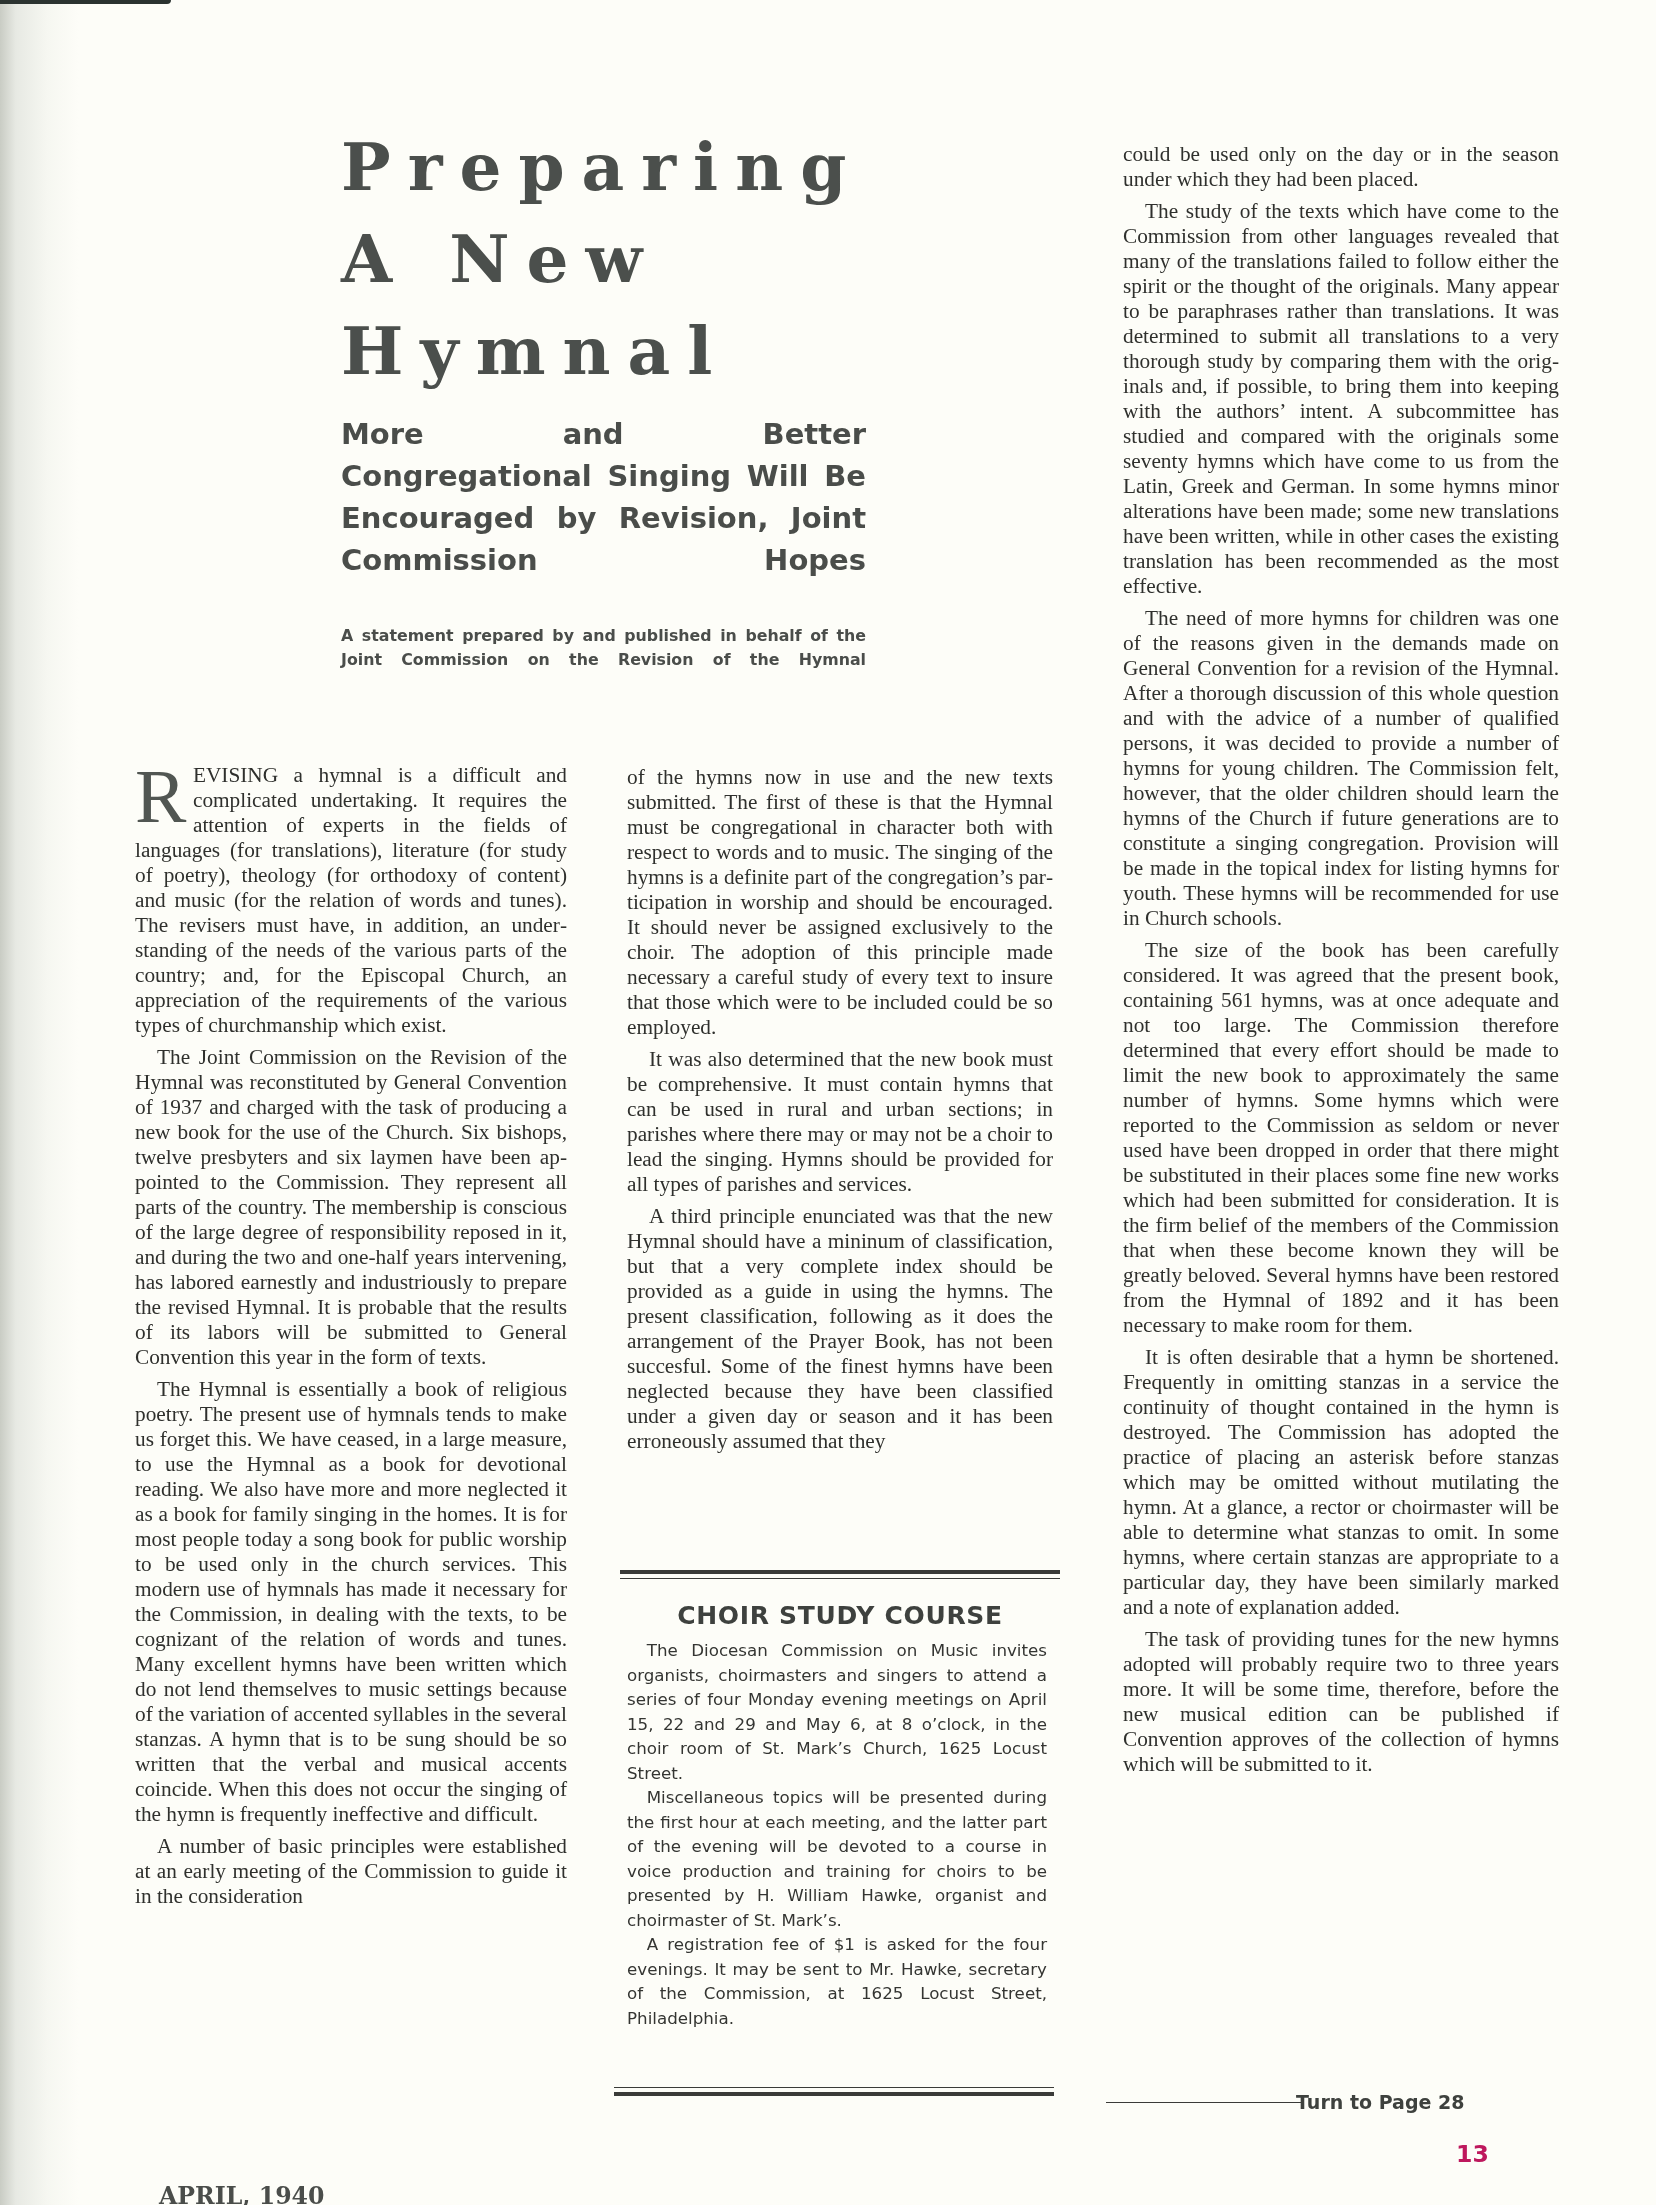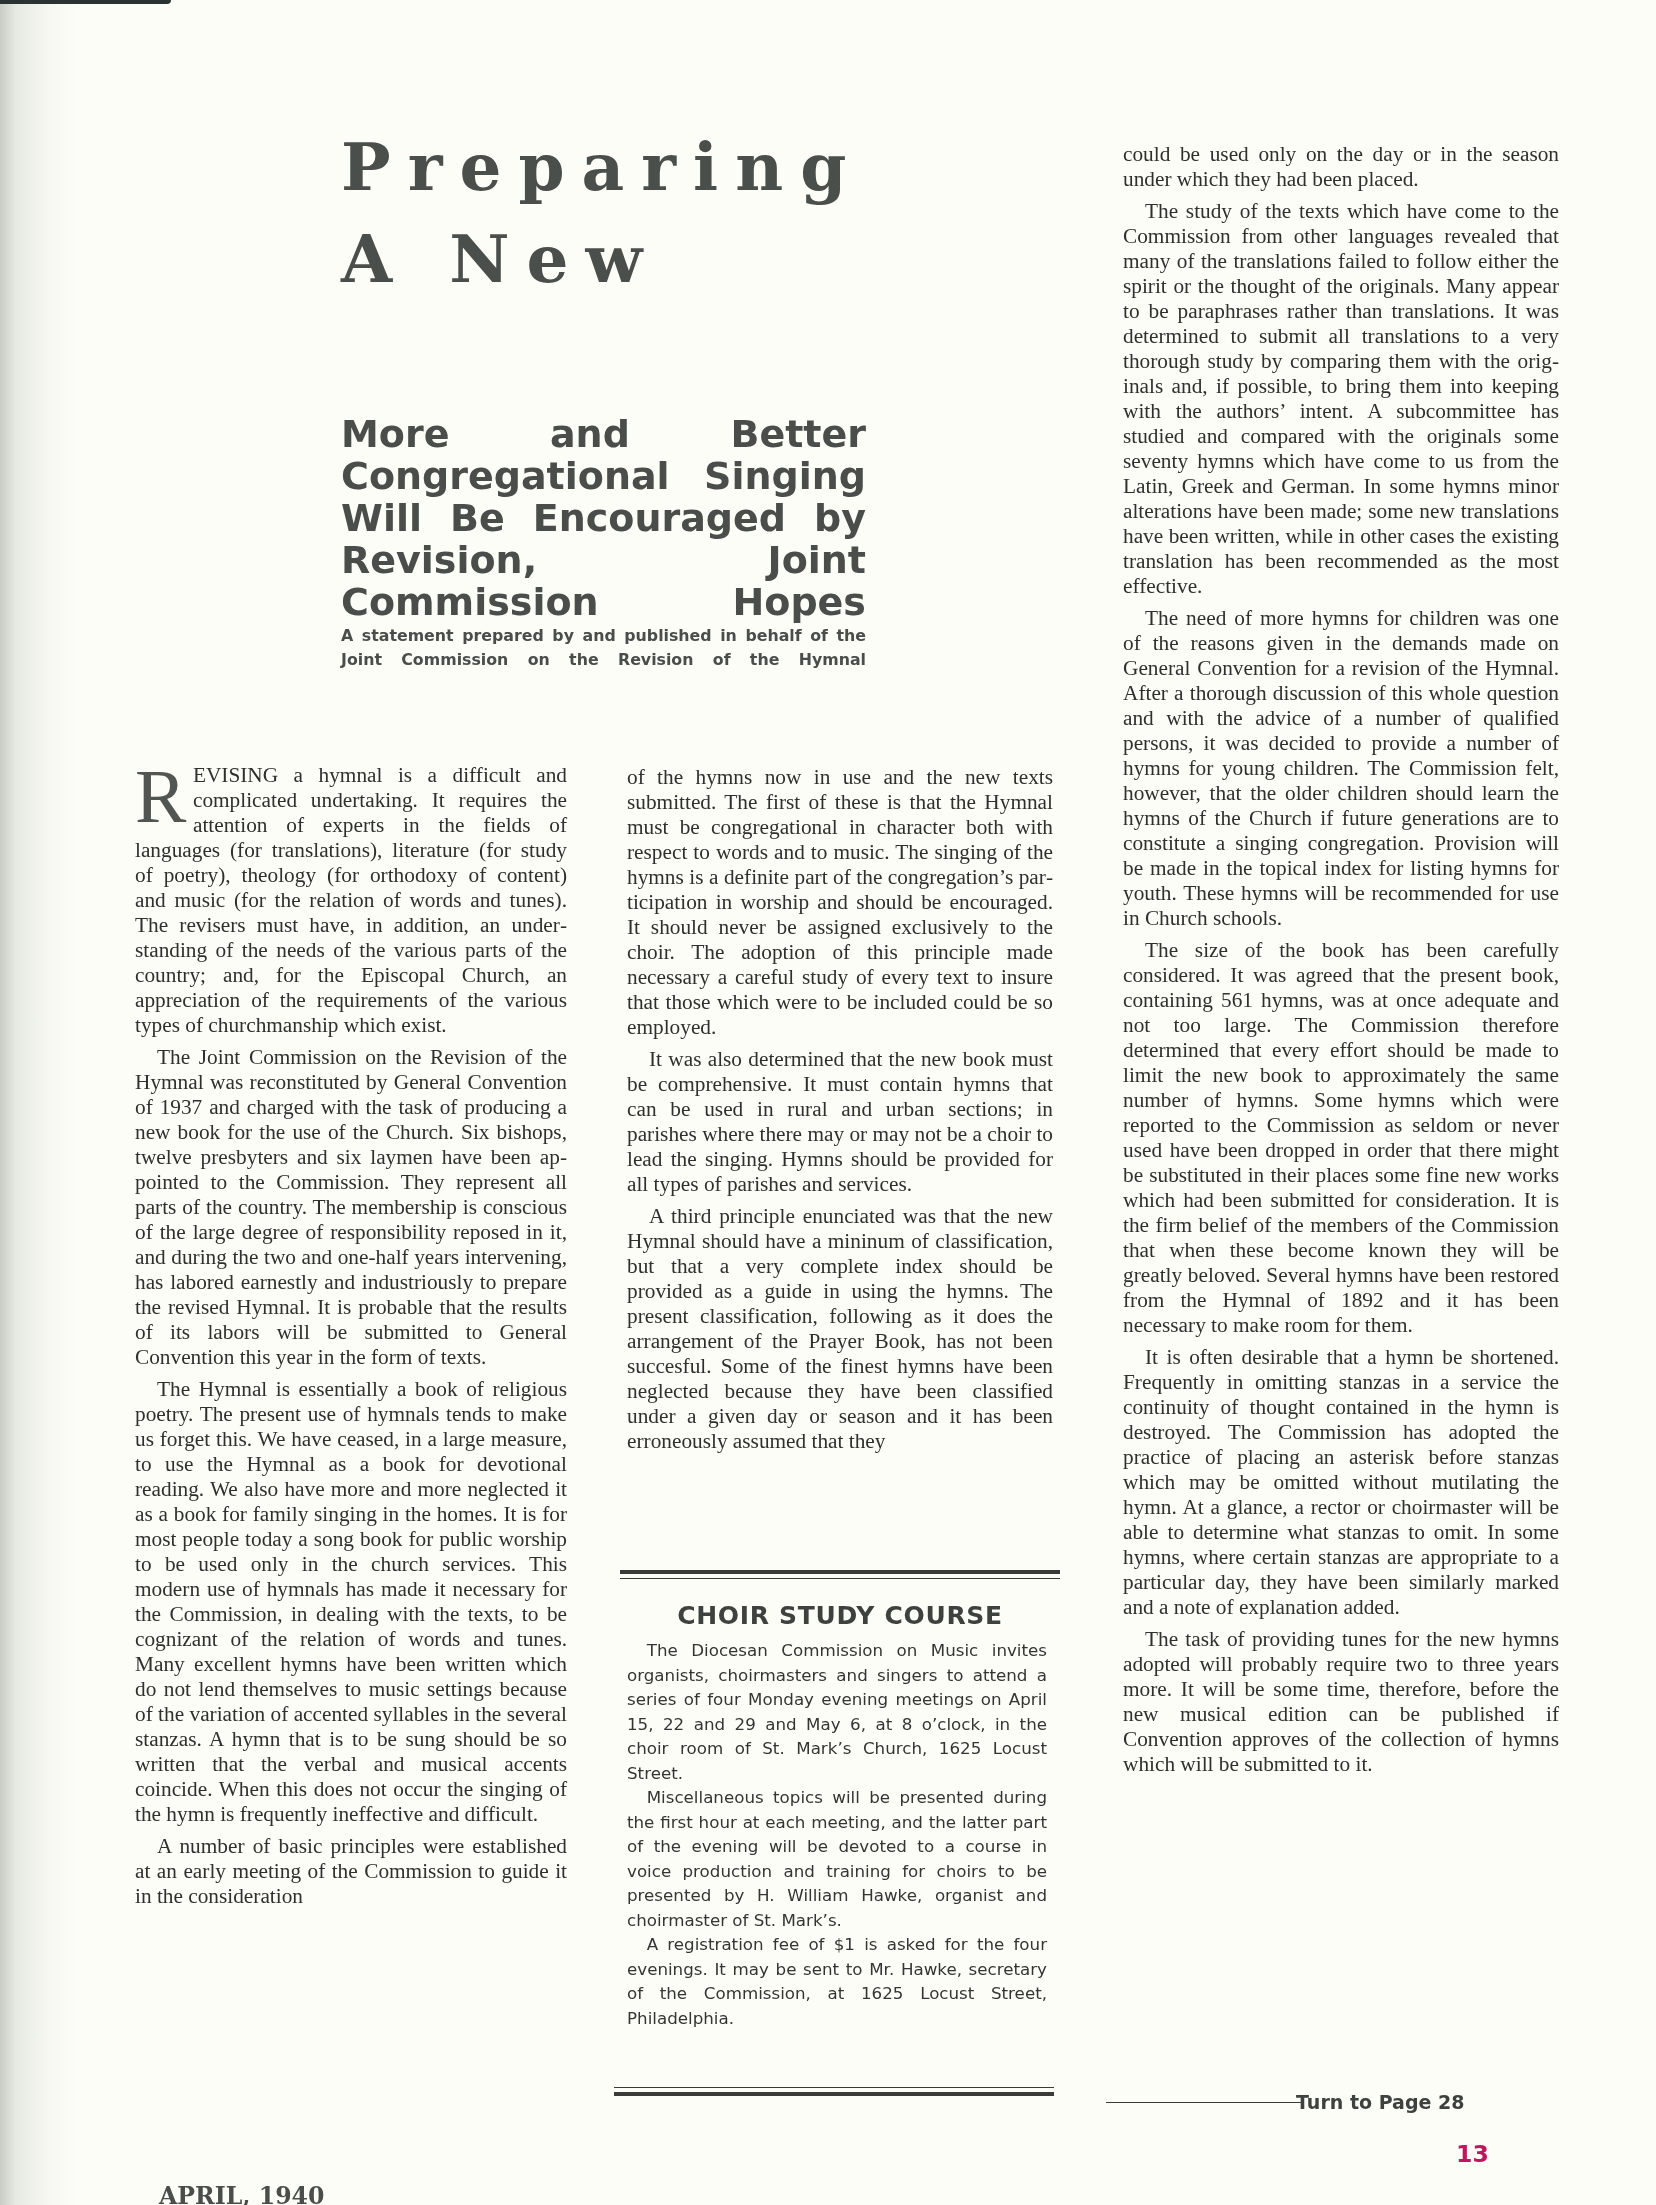--- a/index.html
+++ b/index.html
@@ -17,21 +17,21 @@
 
   .title {
     position:absolute; left:341px; top:121px; width:591px;
     font-family:"DejaVu Serif","Liberation Serif",serif; font-weight:bold;
     color:#4b4f4c; font-size:66px; line-height:92px; letter-spacing:17px;
   }
   .title div { white-space:nowrap; }
   .subtitle {
     position:absolute; left:341px; top:413px; width:525px;
     font-family:"DejaVu Sans","Liberation Sans",sans-serif; font-weight:bold;
-    color:#4a4d4a; font-size:38px; line-height:42px; text-align:justify; text-align-last:justify;
+    color:#4a4d4a; font-size:29px; line-height:42px; text-align:justify; text-align-last:justify;
   }
   .byline {
     position:absolute; left:341px; top:624px; width:525px;
     font-family:"DejaVu Sans","Liberation Sans",sans-serif; font-weight:bold;
     color:#4a4d4a; font-size:15.8px; line-height:24px; text-align:justify; text-align-last:justify;
   }
 
   .col {
     position:absolute; font-size:21.3px; line-height:25px;
     text-align:justify; hyphens:manual; color:#2f302d;
@@ -85,20 +85,21 @@
 </style>
 </head>
 <body>
 
 <div class="page-shade"></div>
 <div class="top-edge"></div>
 
 <div class="title">
   <div>Preparing</div>
   <div>A New</div>
+  <div>Hymnal</div>
 </div>
 
 <div class="subtitle">More and Better Congregational Singing Will Be Encouraged by Revision, Joint Commission Hopes</div>
 <div class="byline">A statement prepared by and published in behalf of the Joint Commission on the Revision of the Hymnal</div>
 
 <div class="col" id="col1">
   <p class="first"><span class="dropcap">R</span><span>EVISING a hymnal is a difficult and complicated undertaking. It requires the attention of experts in the fields of languages (for translations), literature (for study of poetry), theology (for orthodoxy of content) and music (for the relation of words and tunes). The revisers must have, in addition, an under­standing of the needs of the various parts of the country; and, for the Episcopal Church, an appreciation of the require­ments of the various types of churchman­ship which exist.</span></p>
   <p>The Joint Commission on the Revision of the Hymnal was reconstituted by Gen­eral Convention of 1937 and charged with the task of producing a new book for the use of the Church. Six bishops, twelve presbyters and six laymen have been ap­pointed to the Commission. They repre­sent all parts of the country. The mem­bership is conscious of the large degree of responsibility reposed in it, and dur­ing the two and one-half years interven­ing, has labored earnestly and indus­triously to prepare the revised Hymnal. It is probable that the results of its labors will be submitted to General Convention this year in the form of texts.</p>
   <p>The Hymnal is essentially a book of religious poetry. The present use of hym­nals tends to make us forget this. We have ceased, in a large measure, to use the Hymnal as a book for devotional reading. We also have more and more neglected it as a book for family singing in the homes. It is for most people today a song book for public worship to be used only in the church services. This modern use of hymnals has made it nec­essary for the Commission, in dealing with the texts, to be cognizant of the rela­tion of words and tunes. Many excellent hymns have been written which do not lend themselves to music settings because of the variation of accented syllables in the several stanzas. A hymn that is to be sung should be so written that the verbal and musical accents coincide. When this does not occur the singing of the hymn is frequently ineffective and difficult.</p>
   <p>A number of basic principles were es­tablished at an early meeting of the Com­mission to guide it in the consideration</p>

